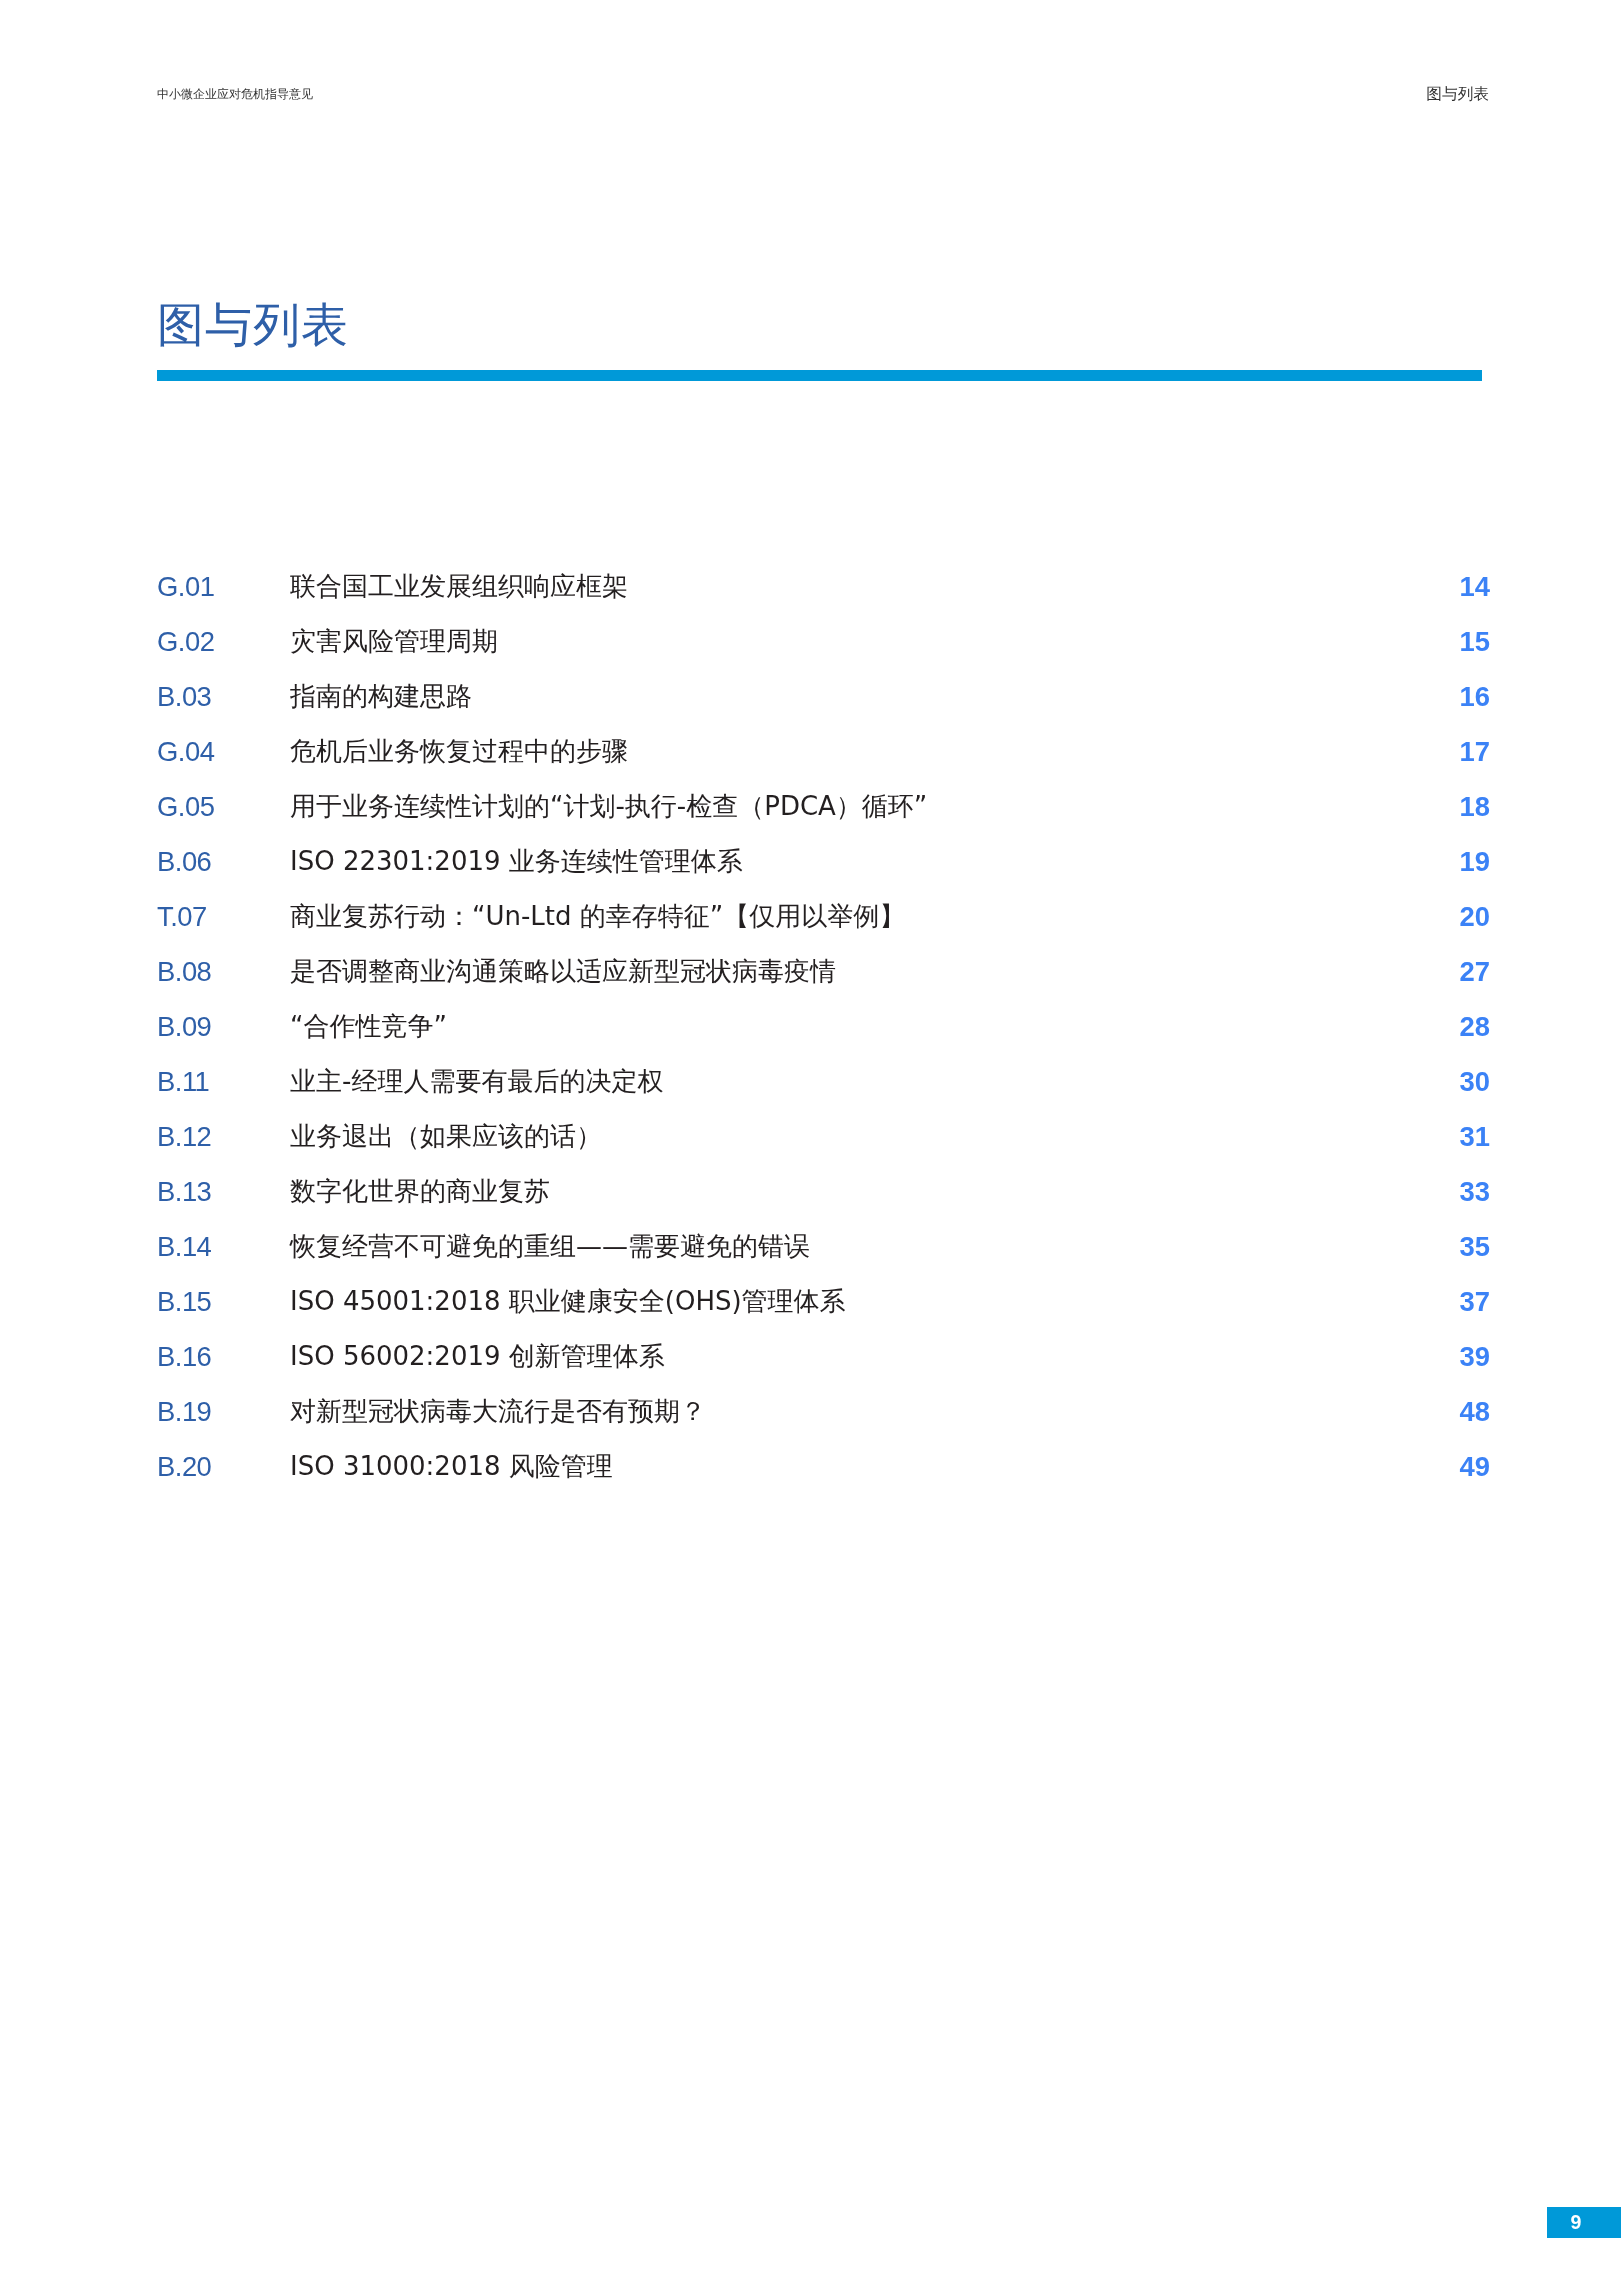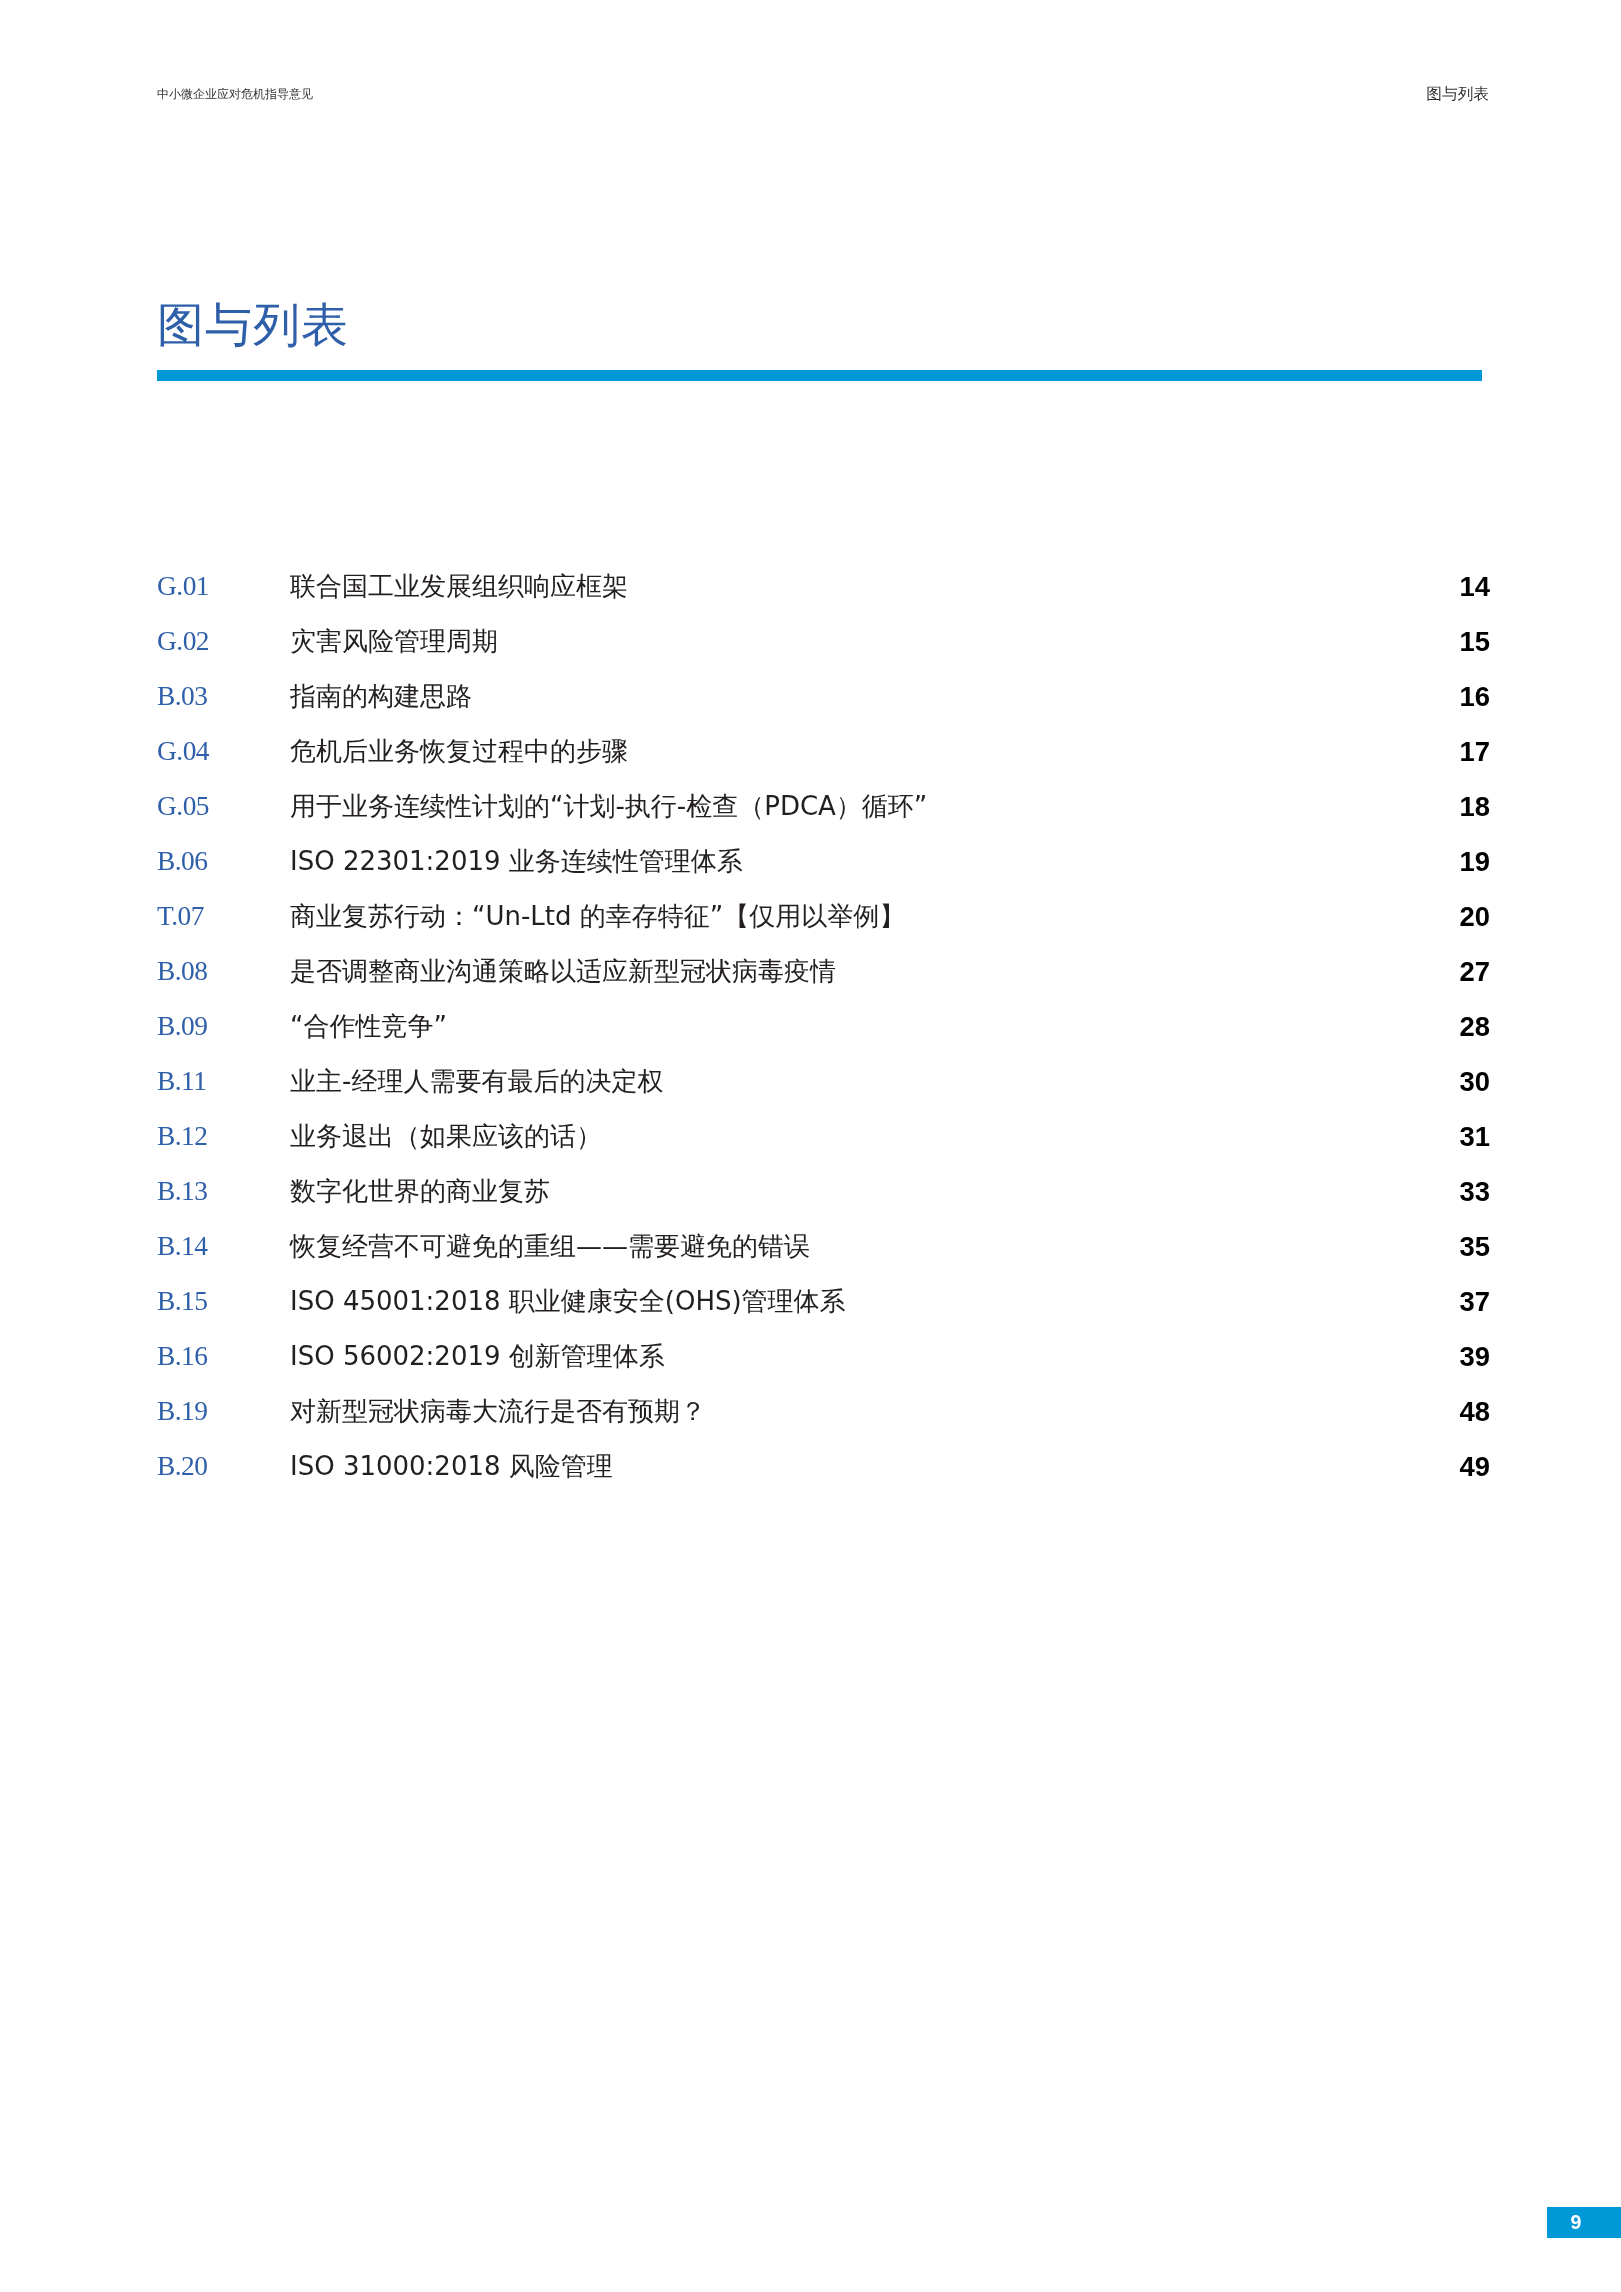--- a/index.html
+++ b/index.html
@@ -5,25 +5,25 @@
   html, body { margin:0; padding:0; background:#ffffff; }
   body { width:1621px; height:2293px; position:relative; overflow:hidden;
          font-family:"DejaVu Sans","Liberation Sans",sans-serif; color:#231f20; }
   .running-left { position:absolute; left:157px; top:86px; font-size:12px; color:#333; }
   .running-right { position:absolute; right:132px; top:84px; font-size:15.7px; color:#333; }
   .page-title { position:absolute; left:157px; top:294px; font-size:47px; color:#2e5fa8;
                 font-family:"DejaVu Sans",sans-serif; letter-spacing:1px; }
   .title-rule { position:absolute; left:157px; top:370px; width:1325px; height:10.8px; background:#0099d8; }
   .toc { position:absolute; left:157px; top:559px; width:1333px; }
   .toc-row { position:relative; height:55px; display:flex; align-items:center; }
-  .toc-id { width:133px; font-family:Liberation Serif, serif; font-size:27.4px; color:#2e5fa8;
+  .toc-id { width:133px; font-family:Liberation Sans, sans-serif; font-size:27.4px; color:#2e5fa8;
             letter-spacing:-0.5px; }
   .toc-label { flex:1; font-size:26px; color:#231f20; white-space:nowrap; }
   .toc-page { width:78px; text-align:right; font-family:"Liberation Sans",sans-serif; font-weight:bold;
-              font-size:27.4px; color:#000000; }
+              font-size:27.4px; color:#3b82f6; }
   .page-badge { position:absolute; left:1547px; top:2207px; width:74px; height:31px; background:#0099d8;
                 color:#fff; font-family:"Liberation Sans",sans-serif; font-weight:bold; font-size:19.6px;
                 display:flex; align-items:center; padding-left:23.5px; box-sizing:border-box; }
 </style>
 </head>
 <body>
 
 <div class="running-left">中小微企业应对危机指导意见</div>
 <div class="running-right">图与列表</div>
 

